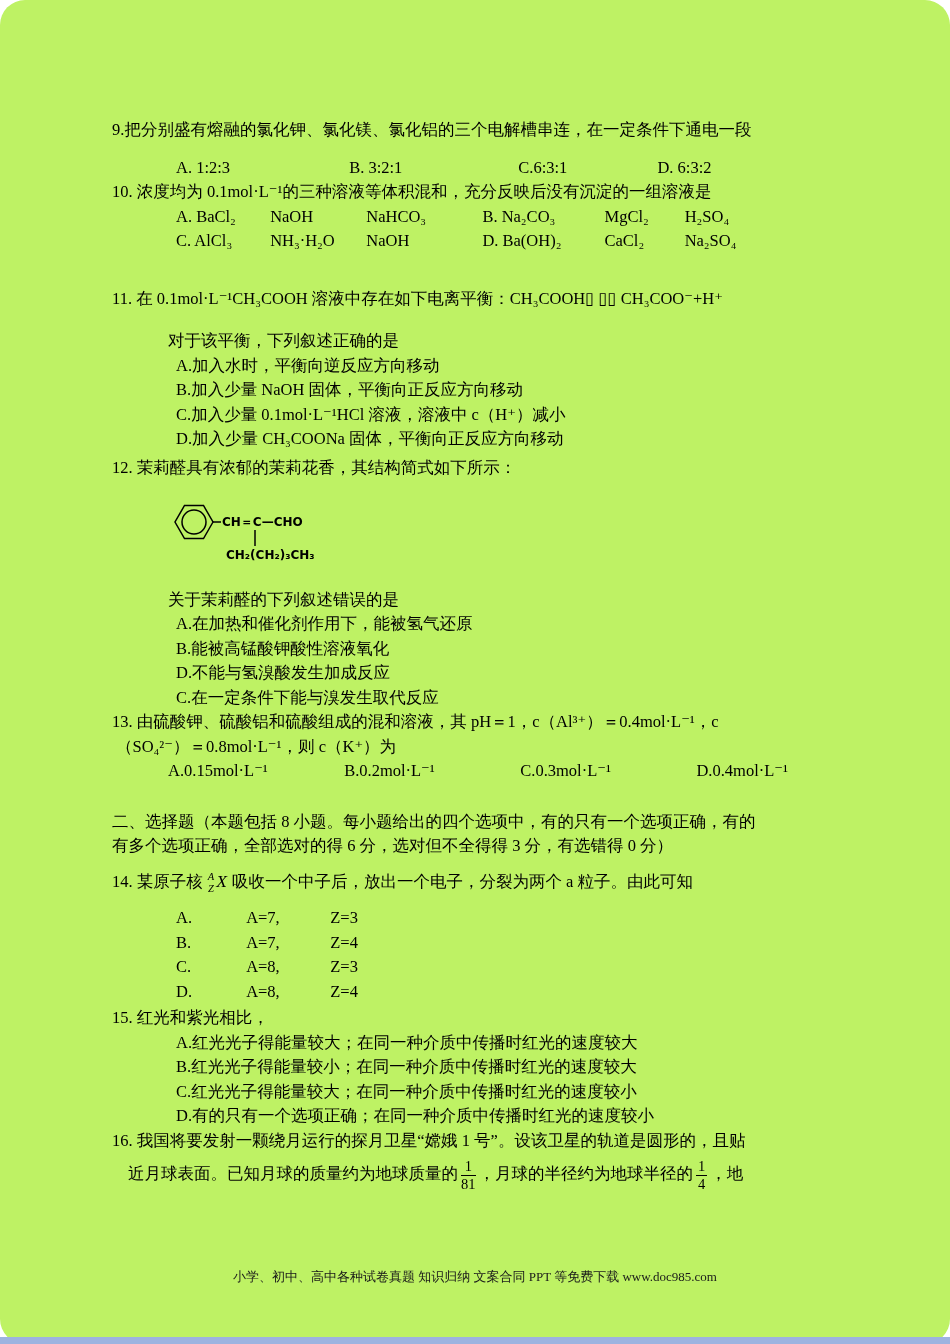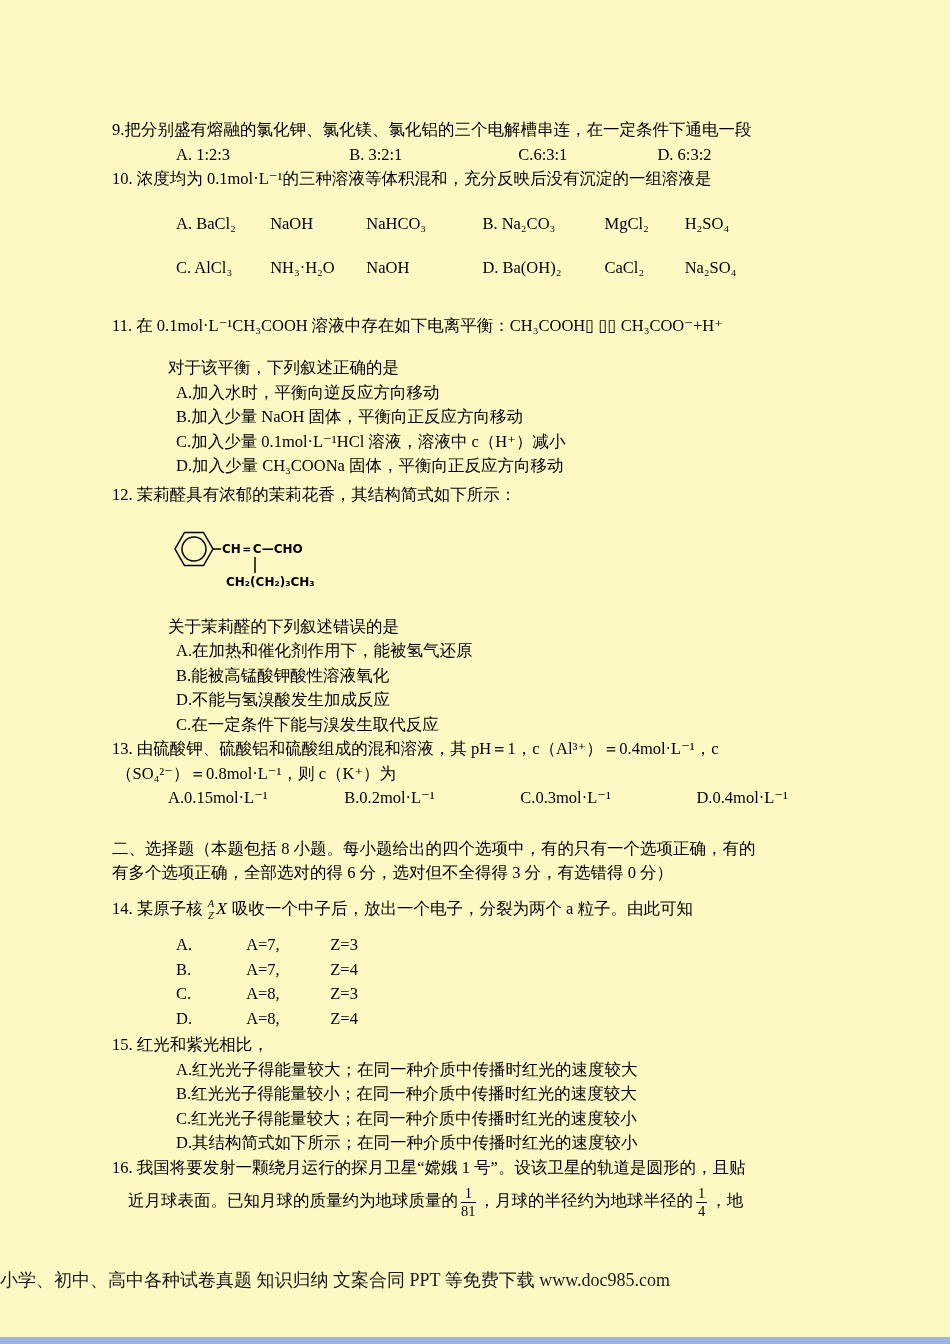--- a/index.html
+++ b/index.html
@@ -1,52 +1,52 @@
 <!DOCTYPE html>
 <html><head>
 <meta charset="utf-8">
 <style>
   html,body{margin:0;padding:0;}
   body{
     width:950px;height:1344px;background:#ffffff;position:relative;overflow:hidden;
     font-family:"Liberation Serif","DejaVu Serif",serif;color:#000;
   }
-  .page{position:absolute;inset:0;background:#fef9c3;}
+  .page{position:absolute;inset:0;background:#bef264;border-radius:25px;}
   .content{padding:118px 96px 0 112px;font-size:16.5px;line-height:24.5px;}
   .ln{white-space:nowrap;}
   .ind4{padding-left:4px;}
   .ind16{padding-left:16px;}
   .ind56{padding-left:56px;}
   .ind64{padding-left:64px;}
   .mt2{margin-top:2px;}
   .mt4{margin-top:4px;}
   .mt10{margin-top:10px;}
   .mt12{margin-top:12px;}
   .mt18{margin-top:18px;}
   .mt26{margin-top:26px;}
   .mt30{margin-top:33px;}
   .cols span{display:inline-block;}
-  .ow1{width:169px;} .ow2{width:165px;} .ow3{width:135px;}
-  .c1{width:90px;} .c2{width:92px;} .c3{width:112px;margin-top:20px;} .c4{width:118px;} .c5{width:76px;}
+  .ow1{width:169px;} .ow2{width:165px;} .ow3{width:135px;margin-top:13px;}
+  .c1{width:90px;} .c2{width:92px;} .c3{width:112px;} .c4{width:118px;} .c5{width:76px;}
   .ow13{width:172px;}
   .q14l{display:inline-block;width:66px;}
   .q14v{display:inline-block;width:80px;}
   .nuclide{display:inline-block;text-align:center;font-size:10.5px;font-style:italic;
     line-height:1.05;vertical-align:-5px;margin:0 2px 0 5px;}
   .nuclide span{display:block;}
   .nucX{font-style:italic;font-size:17.5px;margin-right:5px;}
   .frac{display:inline-block;vertical-align:middle;text-align:center;
     font-size:14.5px;line-height:1.15;margin:0 3px;}
   .frac .fn{display:block;border-bottom:1.3px solid #000;padding:0 2px;}
   .frac .fd{display:block;}
   .tall{line-height:42px;}
   .struct{margin:12px 0 10px 52px;}
   .chem-text{font-family:"DejaVu Sans","Liberation Sans",sans-serif;font-weight:bold;font-size:12px;}
-  .footer{position:absolute;left:0;right:0;top:1268px;
-    font-size:18px;color:#1a1a1a;font-family:"Liberation Serif","DejaVu Serif",serif;}
+  .footer{position:absolute;left:0;right:0;top:1268px;text-align:center;
+    font-size:13px;color:#1a1a1a;font-family:"Liberation Serif","DejaVu Serif",serif;}
   .bottombar{position:absolute;left:0;right:0;bottom:0;height:7px;background:#9db3e0;}
 </style>
 </head>
 <body>
 
 <div class="page">
   <div class="content">
 
     <section>
       <div class="ln">9.把分别盛有熔融的氯化钾、氯化镁、氯化铝的三个电解槽串连，在一定条件下通电一段</div>
@@ -148,21 +148,21 @@
         <span class="q14v">A=8,</span>
         <span>Z=4</span>
       </div>
     </section>
 
     <section>
       <div class="ln mt2">15. 红光和紫光相比，</div>
       <div class="ln ind64">A.红光光子得能量较大；在同一种介质中传播时红光的速度较大</div>
       <div class="ln ind64">B.红光光子得能量较小；在同一种介质中传播时红光的速度较大</div>
       <div class="ln ind64">C.红光光子得能量较大；在同一种介质中传播时红光的速度较小</div>
-      <div class="ln ind64">D.其结构简式如下所示；在同一种介质中传播时红光的速度较小</div>
+      <div class="ln ind64">D.有的只有一个选项正确；在同一种介质中传播时红光的速度较小</div>
     </section>
 
     <section>
       <div class="ln">16. 我国将要发射一颗绕月运行的探月卫星“嫦娥 1 号”。设该卫星的轨道是圆形的，且贴</div>
       <div class="ln ind16 tall">
         <span>近月球表面。已知月球的质量约为地球质量的</span><span class="frac"><span class="fn">1</span><span class="fd">81</span></span><span>，月球的半径约为地球半径的</span><span class="frac"><span class="fn">1</span><span class="fd">4</span></span><span>，地</span>
       </div>
     </section>
 
   </div>

